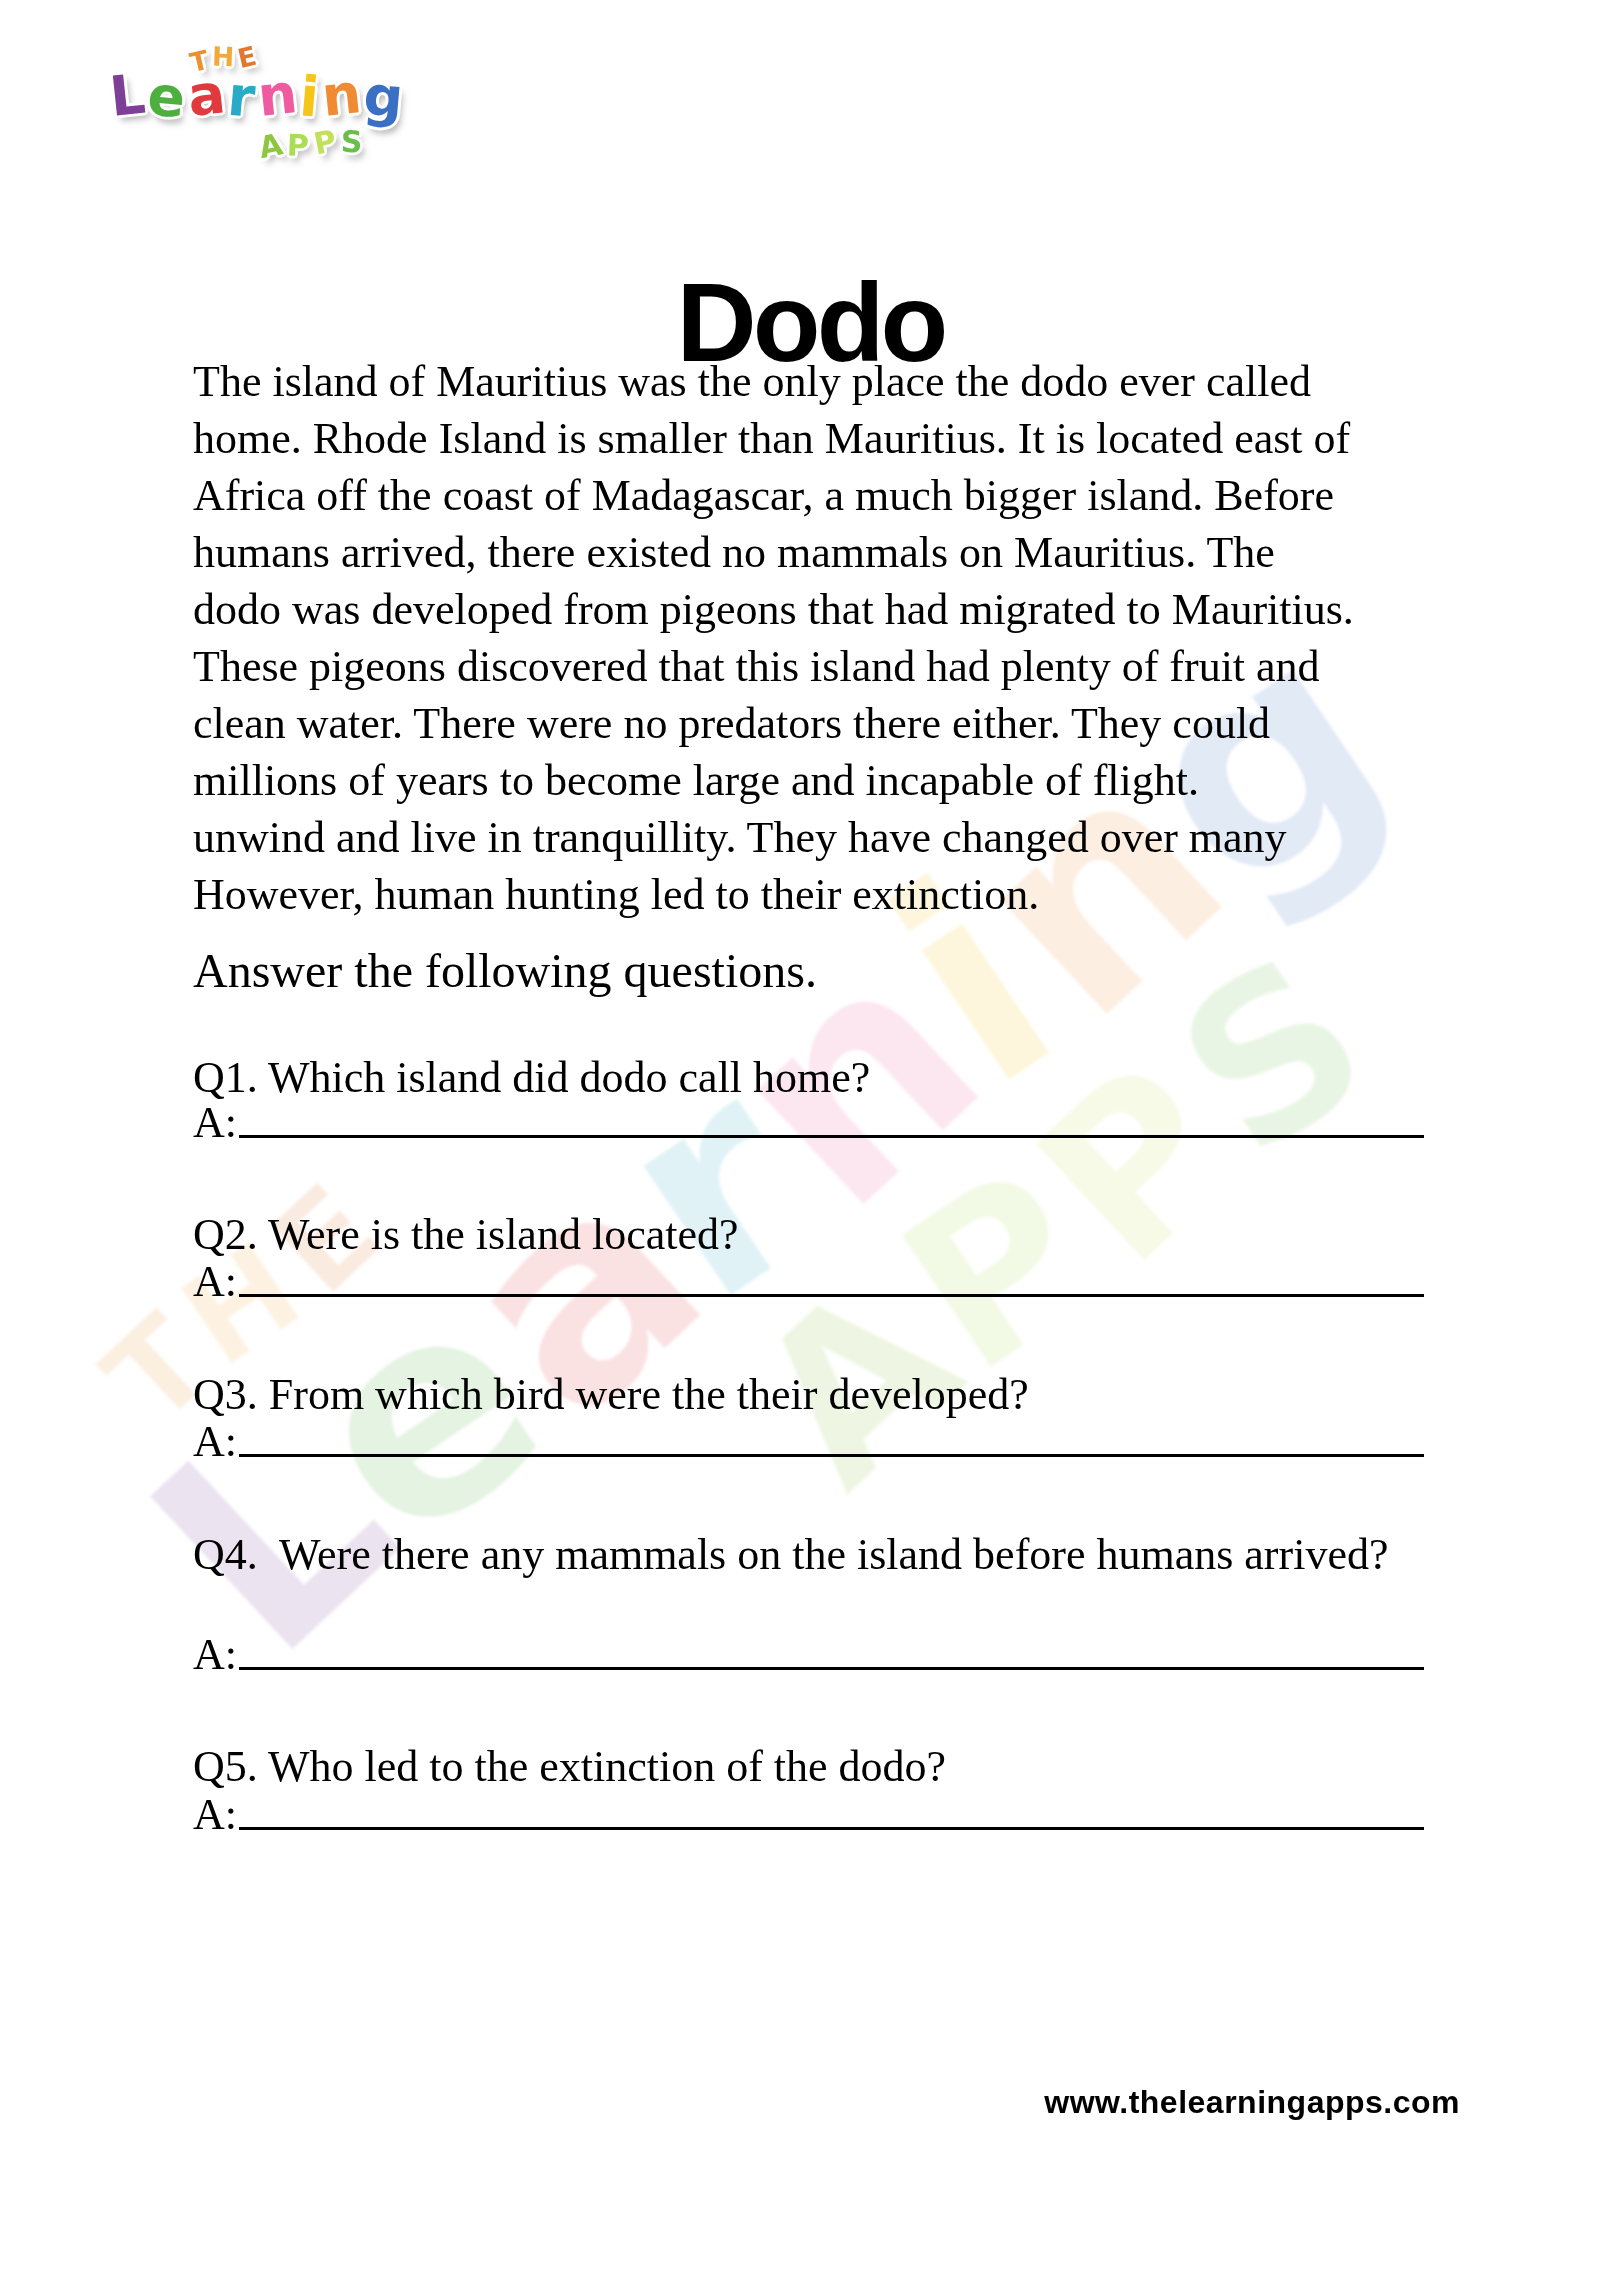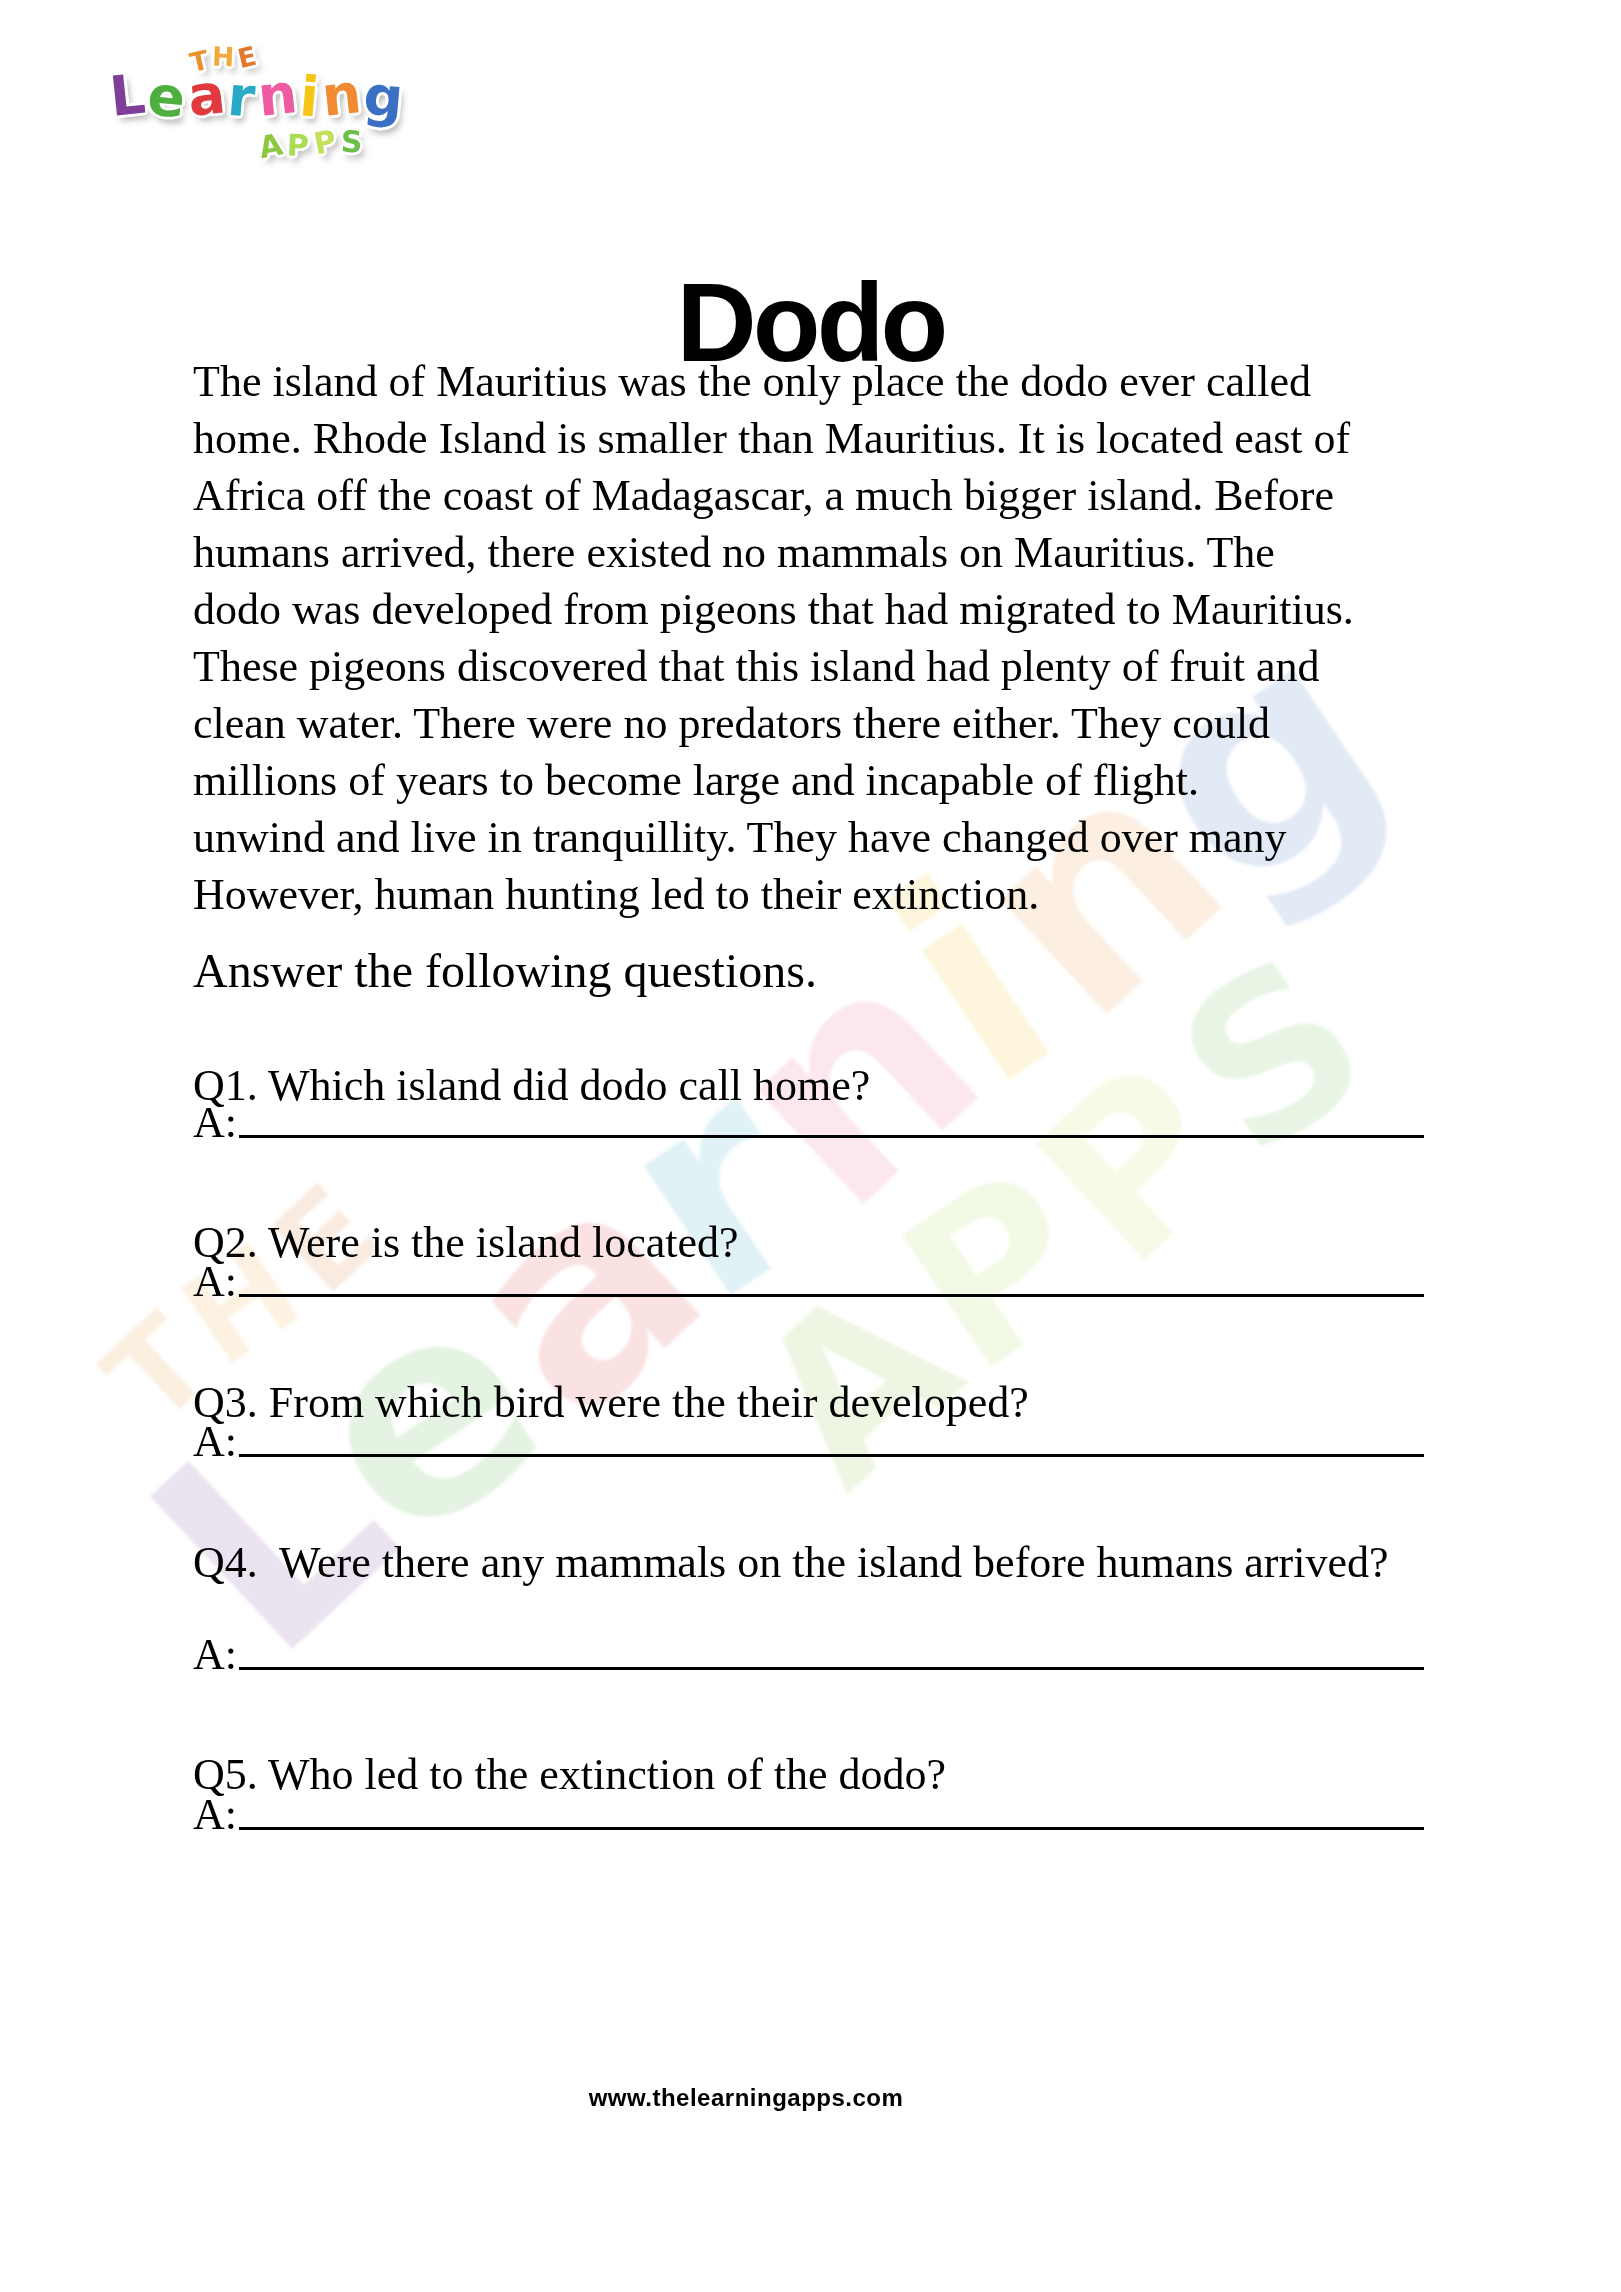--- a/index.html
+++ b/index.html
@@ -105,21 +105,20 @@
   }
 
   
   .q {
     position: absolute;
     left: 193px;
     width: 1250px;
     font-size: 44px;
     line-height: 57px;
     white-space: pre-wrap;
-    margin-top: 8px;
   }
   .q1 { top: 1049px; }
   .q2 { top: 1206px; }
   .q3 { top: 1366px; }
   .q4 { top: 1526px; }
   .q5 { top: 1738px; }
 
   .a-row {
     position: absolute;
     left: 193px;
@@ -139,26 +138,26 @@
     flex: 1;
     border-bottom: 3.9px solid #000;
     margin-bottom: 6.9px;
     margin-left: 2px;
     height: 9.8px;
   }
 
   
   .footer {
     position: absolute;
-    left: 16px; top: 2084px;
+    left: 0; top: 2084px;
     width: 1460px;
-    text-align: center;
+    text-align: right;
     font-family: "Liberation Sans", sans-serif;
     font-weight: bold;
-    font-size: 24px;
+    font-size: 32px;
     letter-spacing: 0.5px;
   }
 </style>
 </head>
 <body>
 
 <div class="page">
 
   <div class="watermark" aria-hidden="true">
     <div class="wm-the"><span class="ch" style="color: rgb(232, 145, 45);">T</span><span class="ch" style="color: rgb(242, 169, 59);">H</span><span class="ch" style="color: rgb(226, 119, 46);">E</span></div>

